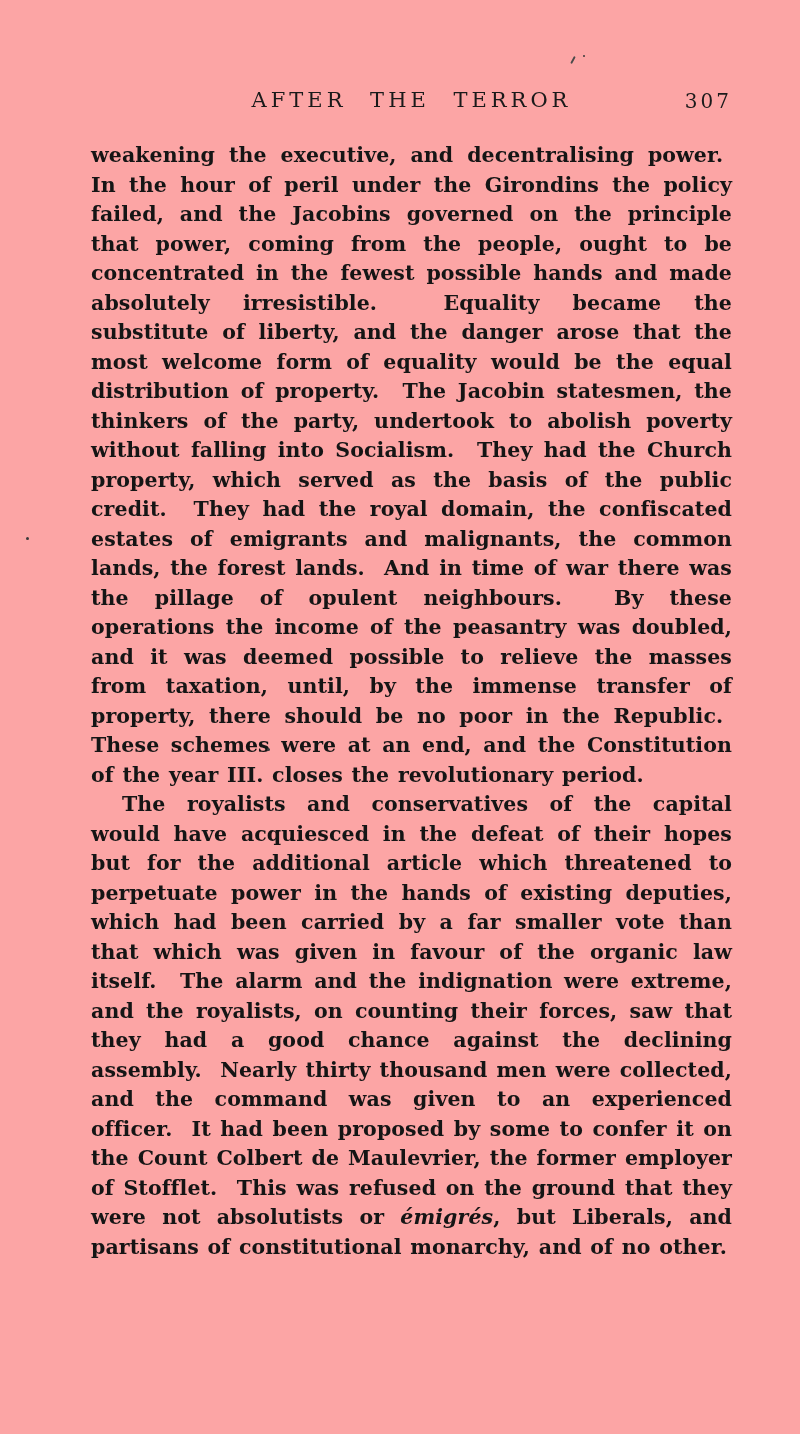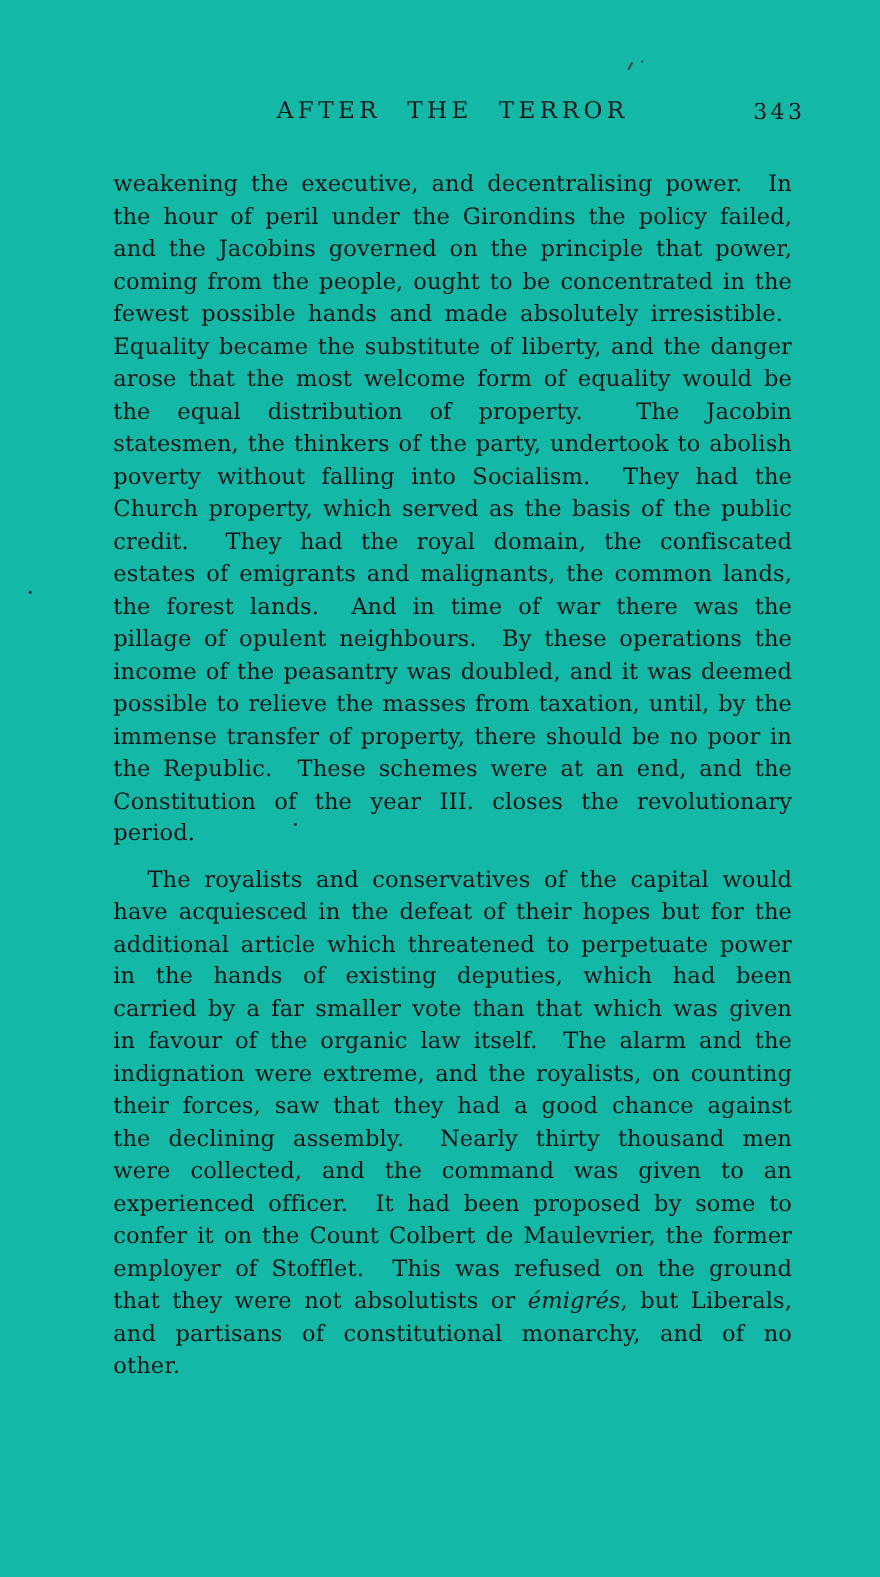--- a/index.html
+++ b/index.html
@@ -10,21 +10,21 @@
   body {
     width: 800px;
     height: 1434px;
     position: relative;
     overflow: hidden;
     font-family: "DejaVu Serif", serif;
   }
   .page {
     position: absolute;
     inset: 0;
-    background: #14b8a6;
+    background: #fca5a5;
     color: #161616;
   }
   
   .running-head {
     position: absolute;
     top: 88px;
     left: 91px;
     width: 641px;
     height: 30px;
   }
@@ -54,22 +54,23 @@
     left: 91px;
     width: 641px;
     font-size: 20.5px;
     line-height: 29.5px;
     text-align: justify;
     word-spacing: 1.5px;
     letter-spacing: 0.1px;
     color: #151515;
   }
   .para {
-    margin: 12px;
+    margin: 0;
     padding: 0;
+    font-weight: bold;
   }
   .para.indent {
     text-indent: 31px;
   }
   .ital {
     font-style: italic;
   }
   
   .speck-dot {
     position: absolute;
@@ -83,21 +84,21 @@
     border-radius: 1px;
   }
 </style>
 </head>
 <body>
 
 <div class="page">
 
   <div class="running-head">
     <span class="head-title">AFTER THE TERROR</span>
-    <span class="page-number">343</span>
+    <span class="page-number">307</span>
   </div>
 
   <div class="body-text">
     <p class="para no-indent">weakening the executive, and decentralising power.&nbsp; In the hour of peril under the Girondins the policy failed, and the Jacobins governed on the principle that power, coming from the people, ought to be concentrated in the fewest possible hands and made absolutely irresistible.&nbsp; Equality became the substitute of liberty, and the danger arose that the most welcome form of equality would be the equal distribution of property.&nbsp; The Jacobin statesmen, the thinkers of the party, undertook to abolish poverty without falling into Socialism.&nbsp; They had the Church property, which served as the basis of the public credit.&nbsp; They had the royal domain, the confiscated estates of emigrants and malignants, the common lands, the forest lands.&nbsp; And in time of war there was the pillage of opulent neighbours.&nbsp; By these operations the income of the peasantry was doubled, and it was deemed possible to relieve the masses from taxation, until, by the immense transfer of property, there should be no poor in the Republic.&nbsp; These schemes were at an end, and the Constitution of the year III. closes the revolutionary period.</p>
     <p class="para indent"><span>The royalists and conservatives of the capital would have acquiesced in the defeat of their hopes but for the additional article which threatened to perpetuate power in the hands of existing deputies, which had been carried by a far smaller vote than that which was given in favour of the organic law itself.&nbsp; The alarm and the indignation were extreme, and the royalists, on counting their forces, saw that they had a good chance against the declining assembly.&nbsp; Nearly thirty thousand men were collected, and the command was given to an experienced officer.&nbsp; It had been proposed by some to confer it on the Count Colbert de Maulevrier, the former employer of Stofflet.&nbsp; This was refused on the ground that they were not absolutists or </span><em class="ital">émigrés</em><span>, but Liberals, and partisans of constitutional monarchy, and of no other.</span></p>
   </div>
 
   <span class="speck-stroke" style="left:572px; top:56px; width:2px; height:8px;"></span>
   <span class="speck-dot" style="left:583px; top:55px; width:2px; height:2px;"></span>
   <span class="speck-dot" style="left:26px; top:537px; width:3px; height:3px;"></span>

